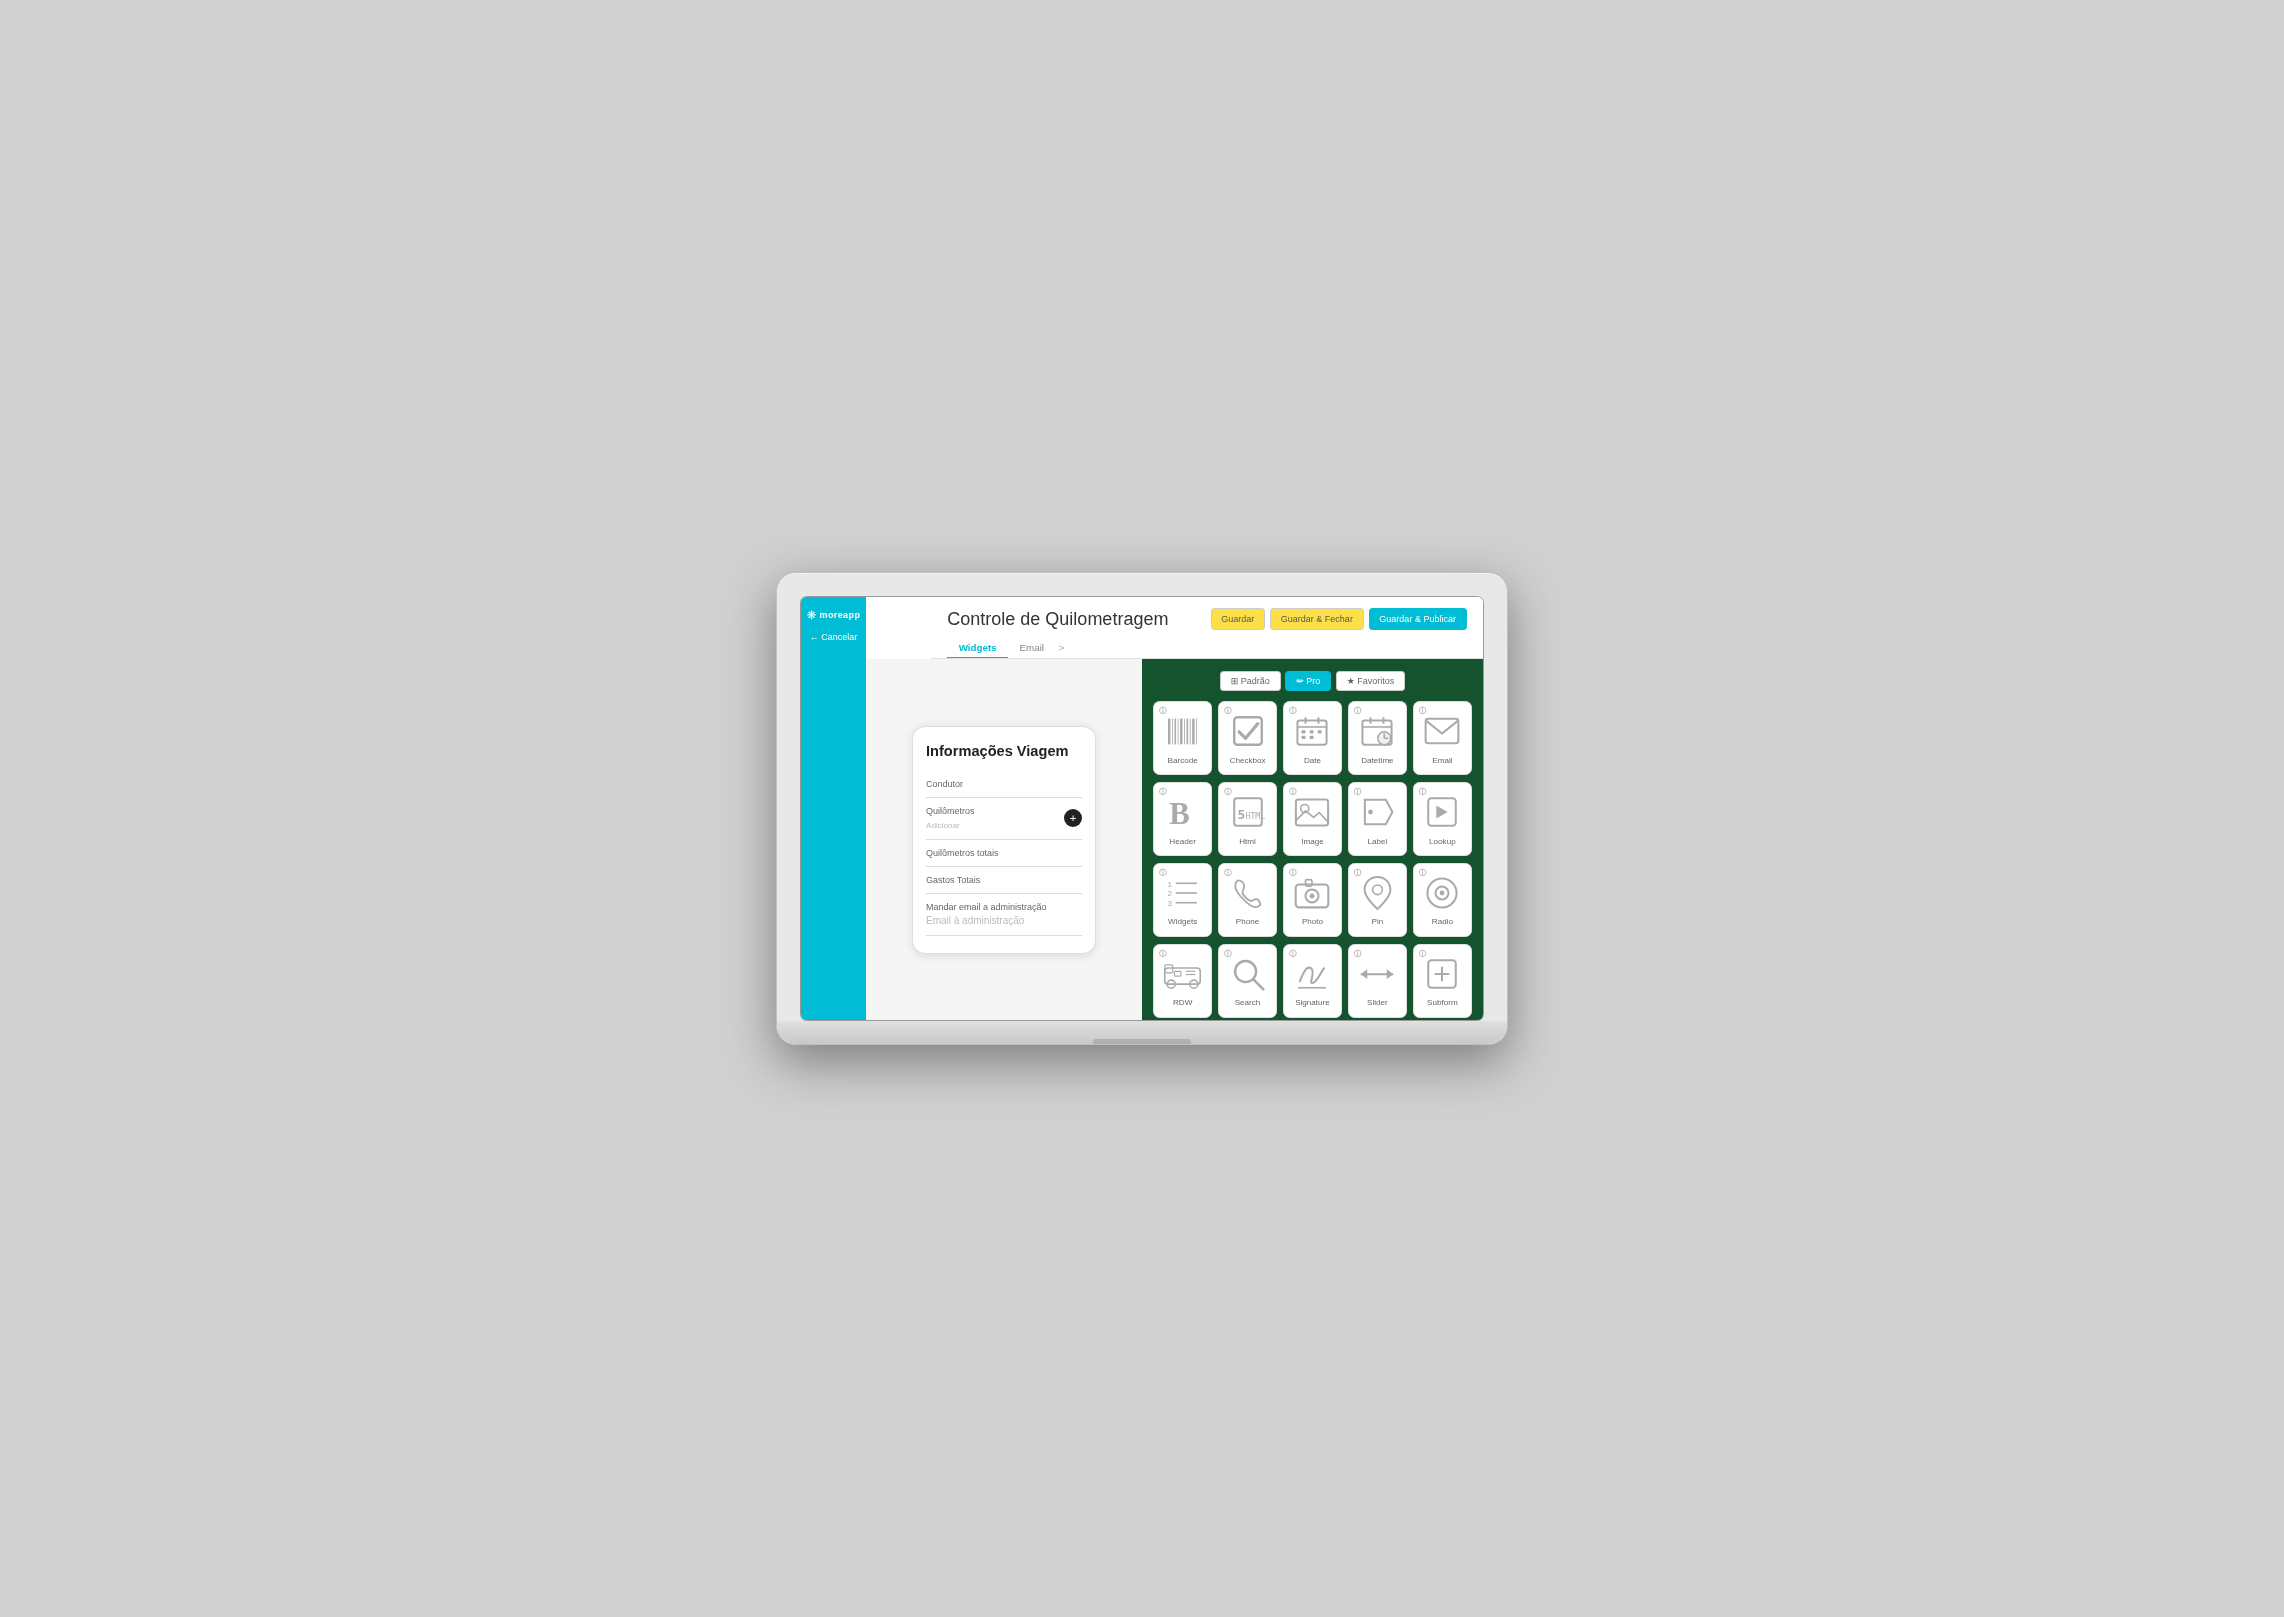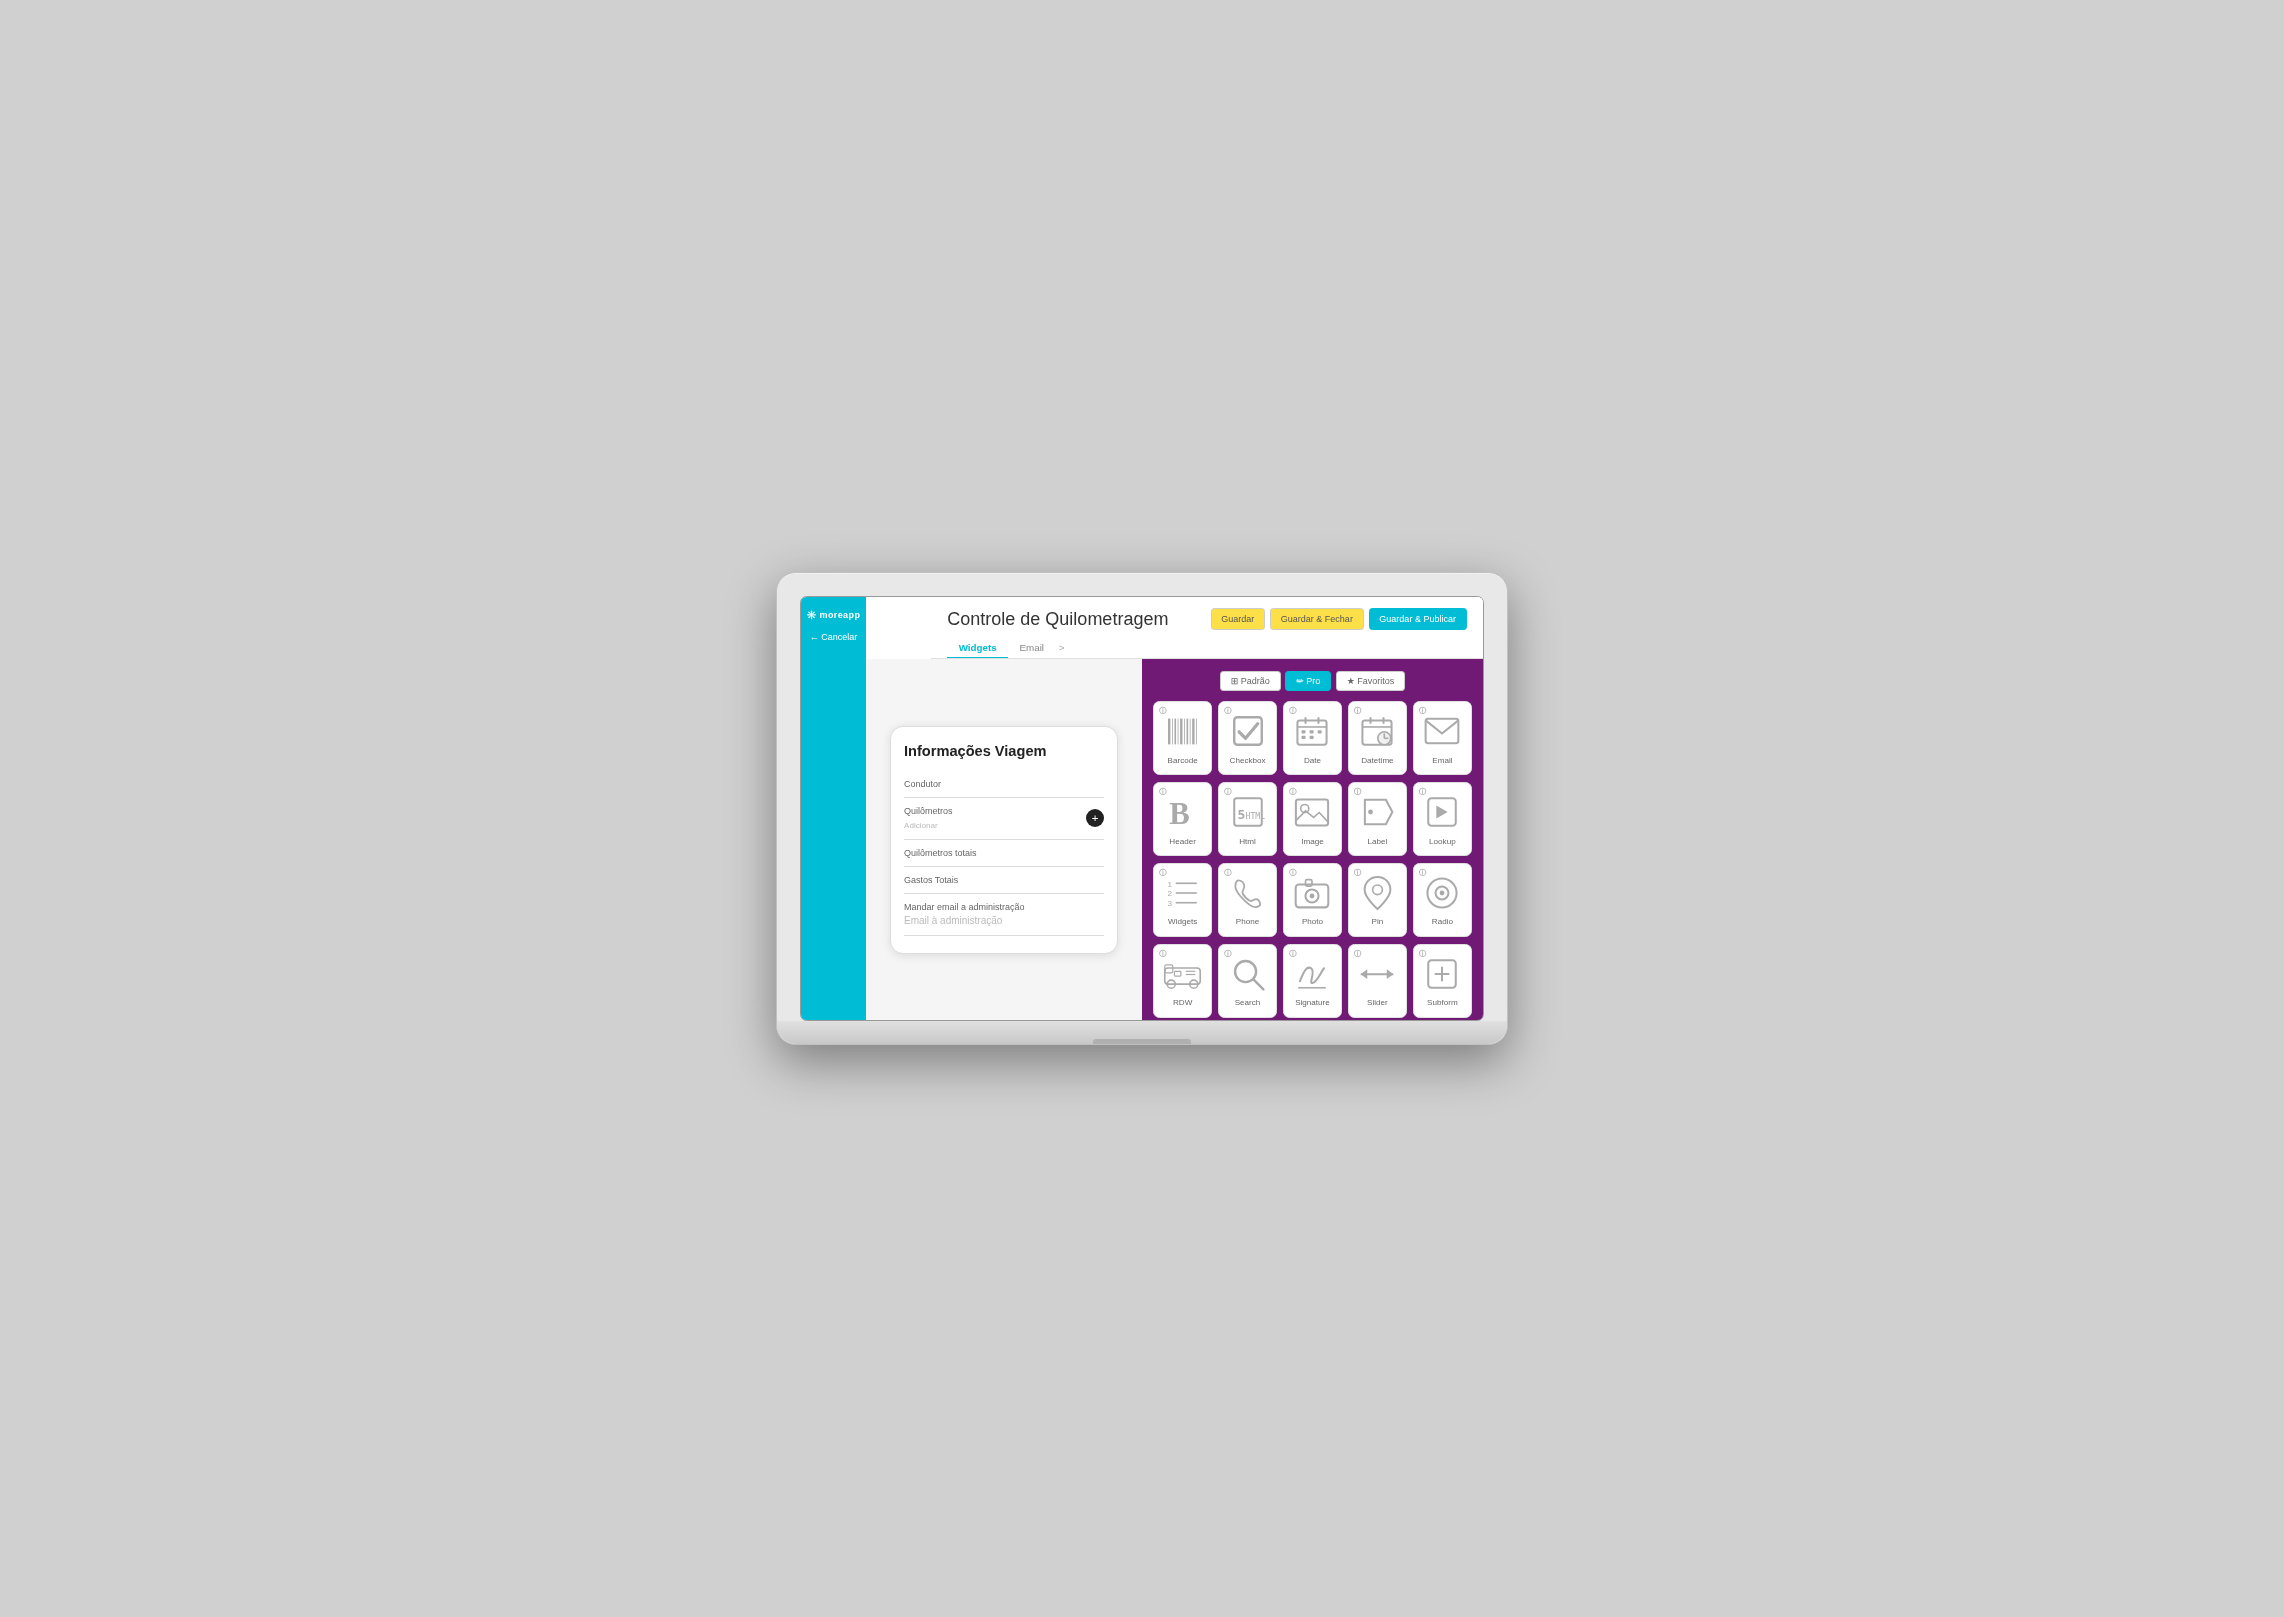--- a/index.html
+++ b/index.html
@@ -139,21 +139,21 @@
       background: #f5f5f5;
       display: flex;
       align-items: center;
       justify-content: center;
       padding: 16.3px;
     }
     .phone-frame {
       background: #fff;
       border-radius: 13px;
       border: 1.6px solid #ddd;
-      width: 228px;
+      width: 184px;
       padding: 16.3px 13px;
       box-shadow: 0 1.6px 9.8px rgba(0,0,0,0.1);
     }
     .phone-form-title {
       font-size: 14.6px;
       font-weight: 700;
       color: #222;
       margin-bottom: 11.4px;
     }
     .form-field {
@@ -184,21 +184,21 @@
       align-items: center;
       justify-content: center;
       color: #fff;
       font-size: 11.4px;
       line-height: 1;
     }
 
     
     .widgets-panel {
       flex: 1;
-      background: #701a75;
+      background: #14532d;
       padding: 11.4px;
       overflow-y: auto;
     }
     .widget-filter-tabs {
       display: flex;
       gap: 4.9px;
       margin-bottom: 9.8px;
       justify-content: center;
     }
     .filter-tab {

